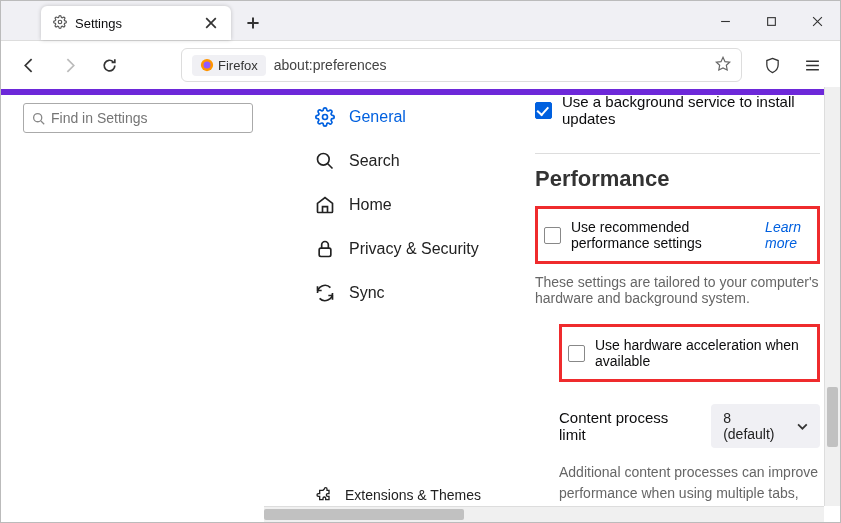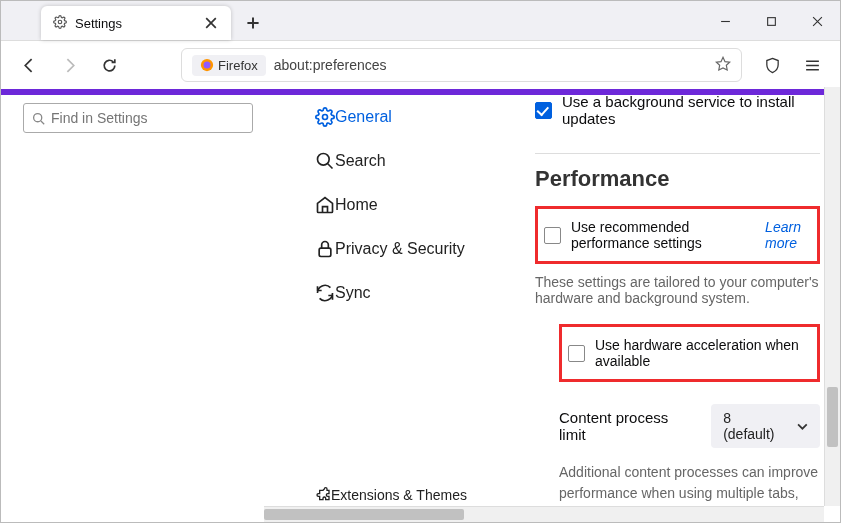--- a/index.html
+++ b/index.html
@@ -107,21 +107,21 @@
     position:relative;
     display:flex;
   }
   
   .sidebar {
     width: 240px;
     padding: 10px 0 10px 30px;
     display:flex; flex-direction:column; gap:4px;
   }
   .side-item {
-    display:flex; align-items:center; 
+    display:flex; align-items:center; gap:14px;
     height:40px; padding:0 10px; border-radius:4px;
     font-size:16px; color:#222; cursor:pointer;
   }
   .side-item.active { color:#0060df; }
   .side-item svg { width:20px; height:20px; }
   .side-spacer { flex:1; }
   .side-item.small { font-size:14px; height:34px; }
   .side-item.small svg { width:16px; height:16px; }
   
   .pane {

